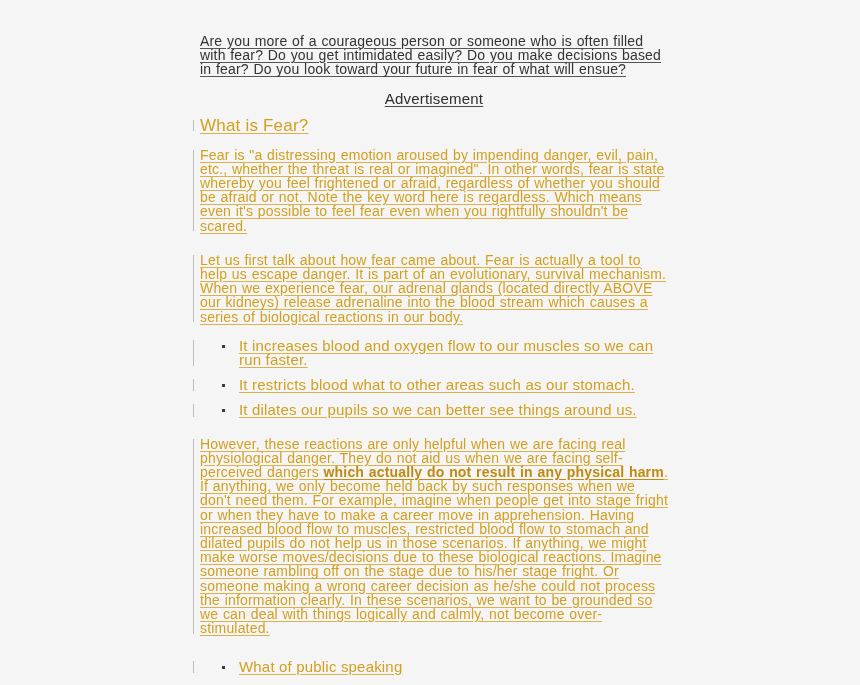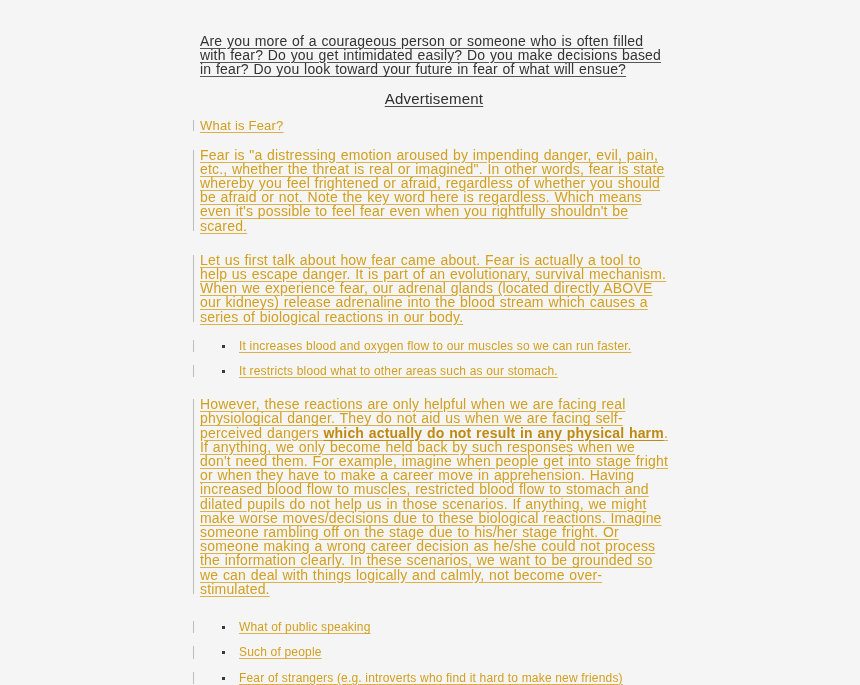--- a/index.html
+++ b/index.html
@@ -60,21 +60,21 @@
     text-underline-offset: 1.5px;
     word-spacing: .6px;
   }
 
   .para.dark {
     color: #333333;
     text-decoration-color: #555555;
   }
 
   .heading {
-    font-size: 13px;
+    font-size: 17px;
     line-height: 15px;
     letter-spacing: .2px;
     color: #d2a020;
     text-decoration: underline;
     text-decoration-color: #dcb04a;
     text-underline-offset: 2px;
   }
 
   .ad-wrap {
     margin: 0 0 12px 0;
@@ -122,21 +122,21 @@
   }
   .bullet-dot {
     flex: 0 0 auto;
     width: 3px;
     height: 3px;
     background: #3a3a3a;
     margin: 6px 0 0 0;
   }
   .bullet-text {
     margin-left: 14px;
-    font-size: 12px;
+    font-size: 15px;
     line-height: 14.2px;
     letter-spacing: .18px;
     color: #d2a020;
     text-decoration: underline;
     text-decoration-color: #dcb04a;
     text-underline-offset: 1.5px;
   }
 
   .gap-sm { height: 4px; }
   .gap-md { height: 9px; }
@@ -180,20 +180,26 @@
         <span class="bullet-dot"></span>
         <span class="bullet-text">It increases blood and oxygen flow to our muscles so we can run faster.</span>
       </div>
     </div>
     <div class="bullet-block">
       <div class="bullet-row">
         <span class="bullet-dot"></span>
         <span class="bullet-text">It restricts blood what to other areas such as our stomach.</span>
       </div>
     </div>
+    <div class="bullet-block">
+      <div class="bullet-row">
+        <span class="bullet-dot"></span>
+        <span class="bullet-text">It dilates our pupils so we can better see things around us.</span>
+      </div>
+    </div>
 
     <div class="gap-sm"></div>
 
 
     <div class="gap-sm"></div>
 
     <div class="block">
       <div class="para"><span>However, these reactions are only helpful when we are facing real physiological danger. They do not aid us when we are facing self-perceived dangers </span><strong class="bold-run">which actually do not result in any physical harm</strong><span>. If anything, we only become held back by such responses when we don't need them. For example, imagine when people get into stage fright or when they have to make a career move in apprehension. Having increased blood flow to muscles, restricted blood flow to stomach and dilated pupils do not help us in those scenarios. If anything, we might make worse moves/decisions due to these biological reactions. Imagine someone rambling off on the stage due to his/her stage fright. Or someone making a wrong career decision as he/she could not process the information clearly. In these scenarios, we want to be grounded so we can deal with things logically and calmly, not become over-stimulated.</span></div>
     </div>
 

